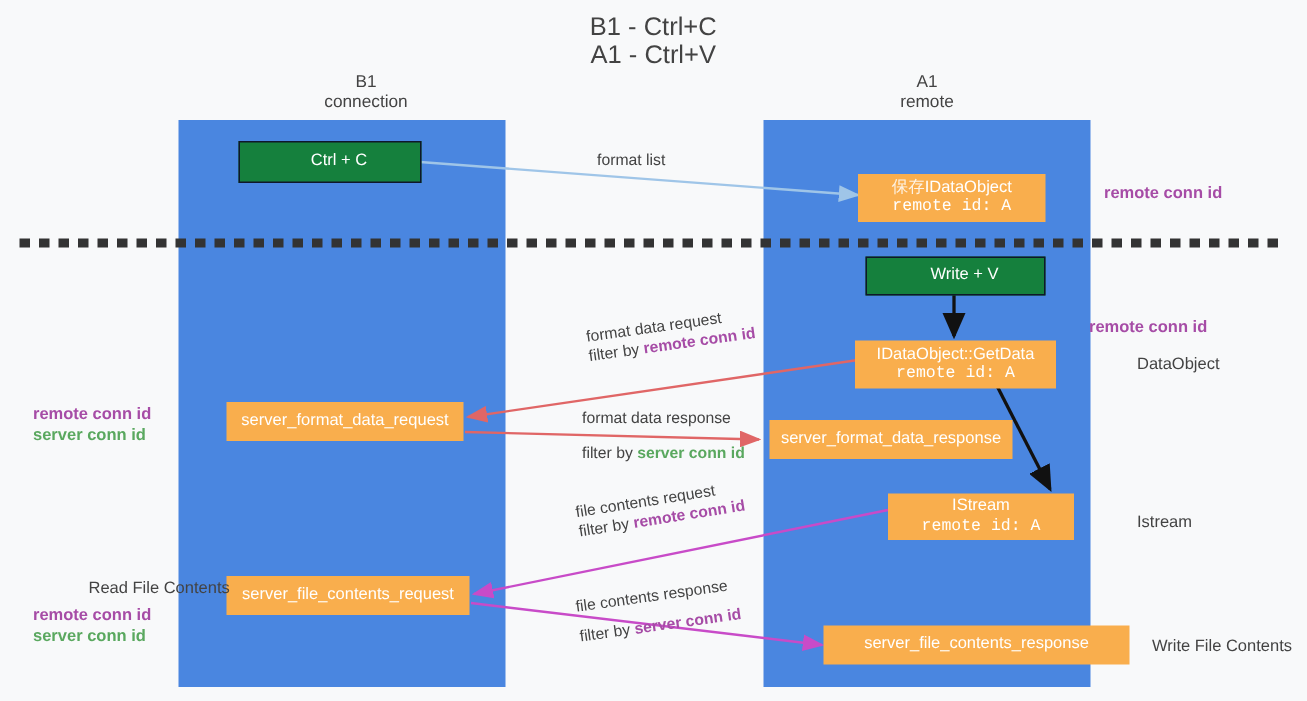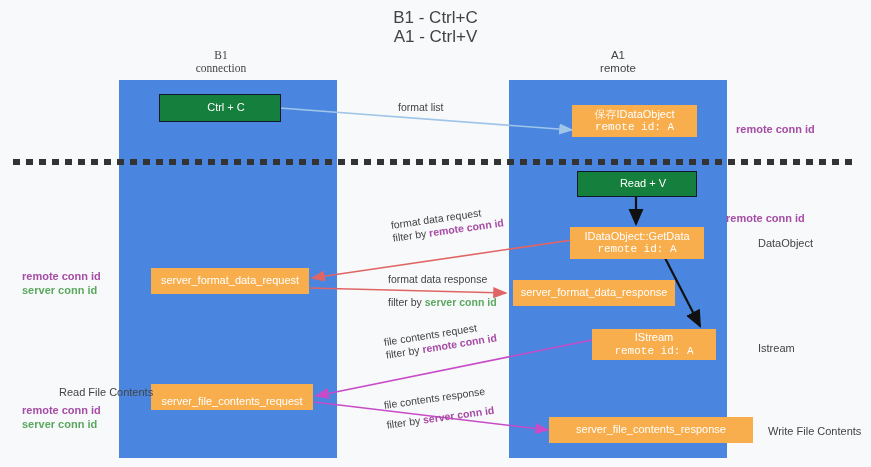--- a/index.html
+++ b/index.html
@@ -66,21 +66,21 @@
 <div id="stage">
 
   <div class="diagram-title">
     <div>B1 - Ctrl+C</div>
     <div>A1 - Ctrl+V</div>
   </div>
 
   <div class="lane" style="left:119px;top:80px;width:218px;height:378px;"></div>
   <div class="lane" style="left:509px;top:80px;width:218px;height:378px;"></div>
 
-  <div class="lane-title" style="left:112px;top:49px;width:218px;font-family:Liberation Serif, serif;">
+  <div class="lane-title" style="left:135px;top:49px;width:218px;">
     <div>B1</div>
     <div>connection</div>
   </div>
   <div class="lane-title" style="left:509px;top:49px;width:218px;">
     <div>A1</div>
     <div>remote</div>
   </div>
 
   <svg class="overlay">
     <defs>
@@ -112,53 +112,53 @@
 
     <line x1="314" y1="402" x2="548" y2="430" stroke="#c84bc8" stroke-width="1.6" marker-end="url(#ah-mag)"></line>
 
     <line x1="13" y1="162" x2="858" y2="162" stroke="#333333" stroke-width="6" stroke-dasharray="7 6" stroke-linecap="butt"></line>
   </svg>
 
   <div class="node green" style="left:159px;top:94px;width:122px;height:28px;">
     <span>Ctrl + C</span>
   </div>
 
-  <div class="node orange" style="left:572px;top:105px;width:125px;height:32px;">
+  <div class="node orange" style="left:572px;top:116px;width:125px;height:32px;">
     <span>
       <span class="glyph-overlap">
         <span class="g g1">保存</span>
         <span class="spacer">保存</span>
       </span><span>IDataObject</span>
     </span>
     <span class="l2">remote id: A</span>
   </div>
 
   <div class="node green" style="left:577px;top:171px;width:120px;height:26px;">
-    <span>Read + V</span>
+    <span>Write + V</span>
   </div>
 
   <div class="node orange" style="left:570px;top:227px;width:134px;height:32px;">
     <span>IDataObject::GetData</span>
     <span class="l2">remote id: A</span>
   </div>
 
   <div class="node orange" style="left:513px;top:280px;width:162px;height:26px;">
     <span>server_format_data_response</span>
   </div>
 
   <div class="node orange" style="left:151px;top:268px;width:158px;height:26px;">
     <span>server_format_data_request</span>
   </div>
 
   <div class="node orange" style="left:592px;top:329px;width:124px;height:31px;">
     <span>IStream</span>
     <span class="l2">remote id: A</span>
   </div>
 
-  <div class="node orange" style="left:151px;top:384px;width:162px;height:26px;justify-content:flex-end;">
+  <div class="node orange" style="left:151px;top:384px;width:162px;height:26px;">
     <span>server_file_contents_request</span>
   </div>
 
   <div class="node orange" style="left:549px;top:417px;width:204px;height:26px;">
     <span>server_file_contents_response</span>
   </div>
 
   <div class="edge-label" style="left:398px;top:101px;">
     <span>format list</span>
   </div>

